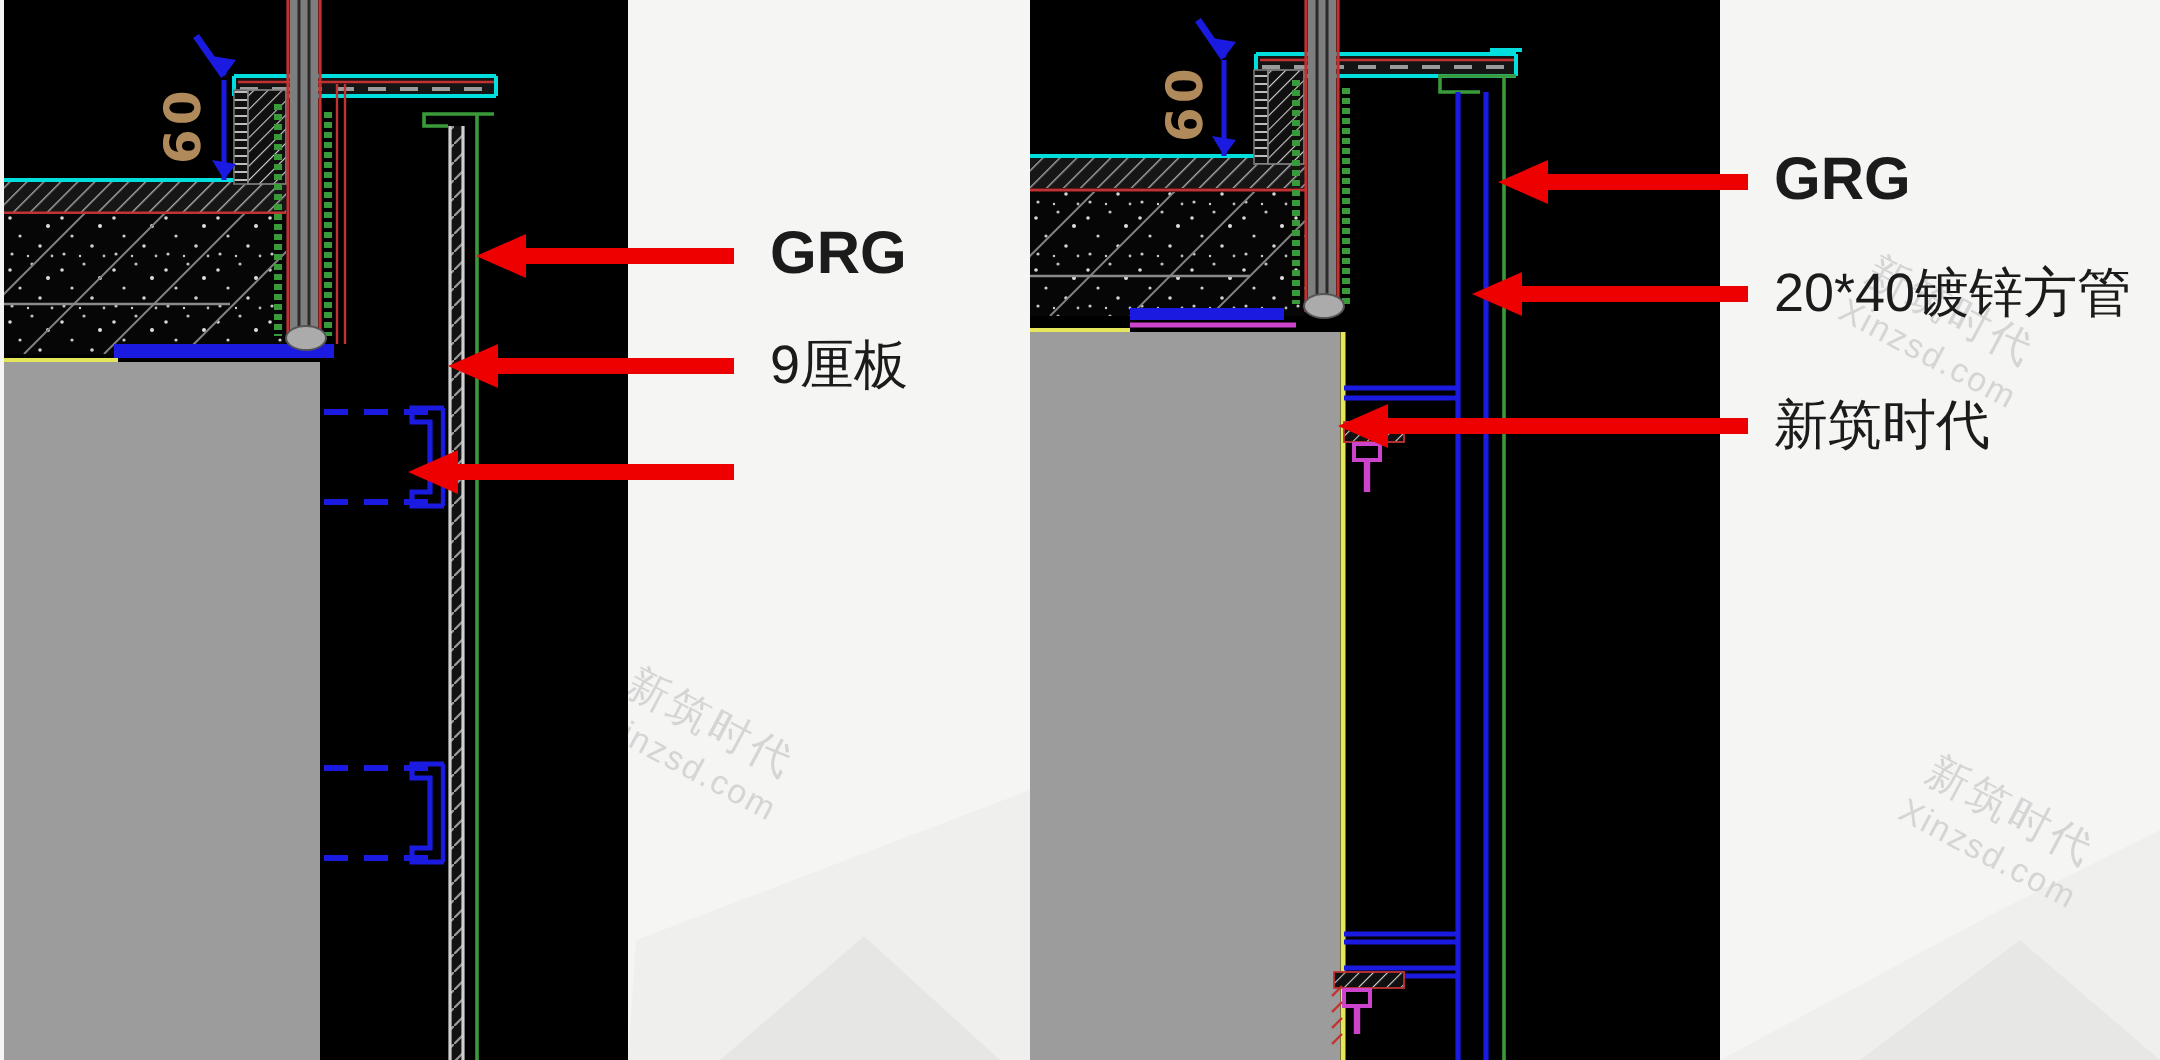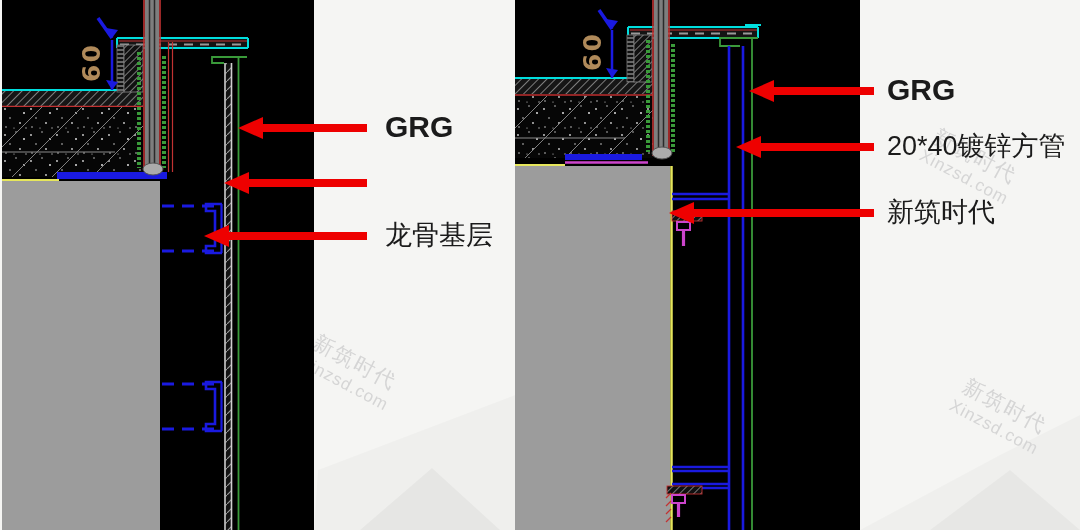--- a/index.html
+++ b/index.html
@@ -299,19 +299,19 @@
           <polygon points="736,147 761,136 761,158" stroke="none"></polygon>
       </g>
       <g>
         <line x1="691" y1="213" x2="874" y2="213" stroke-width="8"></line>
           <polygon points="669,213 694,202 694,224" stroke="none"></polygon>
       </g>
     </g>
   </svg>
 
   <div class="callout sans" style="left:385px;top:128px;">GRG</div>
-  <div class="callout cjk" style="left:385px;top:236px;">龙骨基层</div>
+  <div class="callout cjk" style="left:385px;top:183px;">9厘板</div>
 
   <div class="callout sans" style="left:887px;top:91px;">GRG</div>
   <div class="callout cjk" style="left:887px;top:147px;">20*40镀锌方管</div>
   <div class="callout cjk" style="left:887px;top:213px;">新筑时代</div>
 
 </div>
 
 </body></html>

